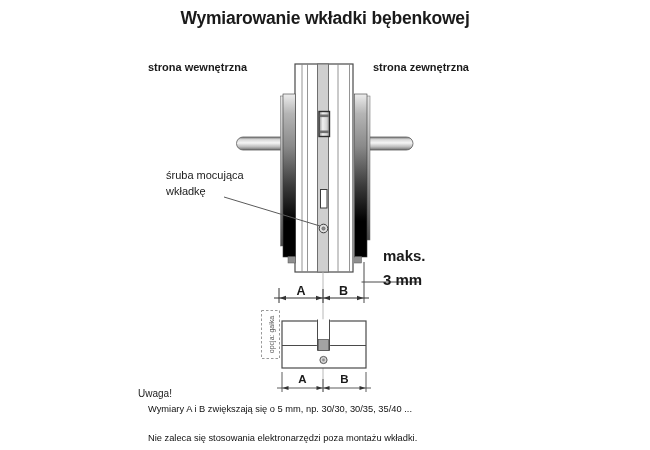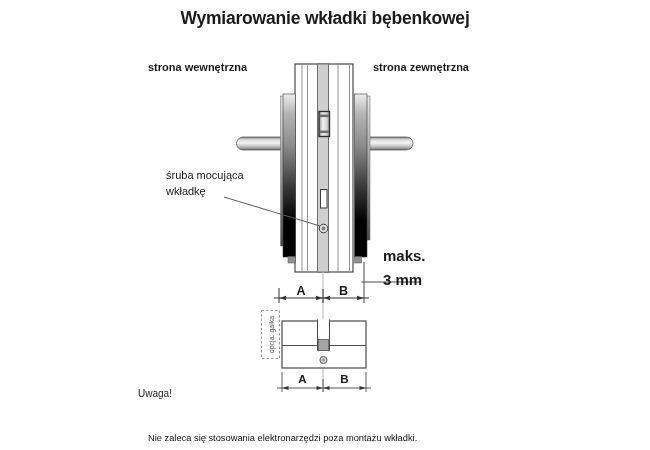--- a/index.html
+++ b/index.html
@@ -152,15 +152,16 @@
 3 mm</div>
 
   <div class="dim dimA-main">A</div>
   <div class="dim dimB-main">B</div>
 
   <div class="txt galka">opcja: gałka</div>
   <div class="dim dimA-small">A</div>
   <div class="dim dimB-small">B</div>
 
   <div class="txt note-head">Uwaga!</div>
+  <div class="note-line nl1">Wymiary A i B zwiększają się o 5 mm, np. 30/30, 30/35, 35/40 ...</div>
   <div class="note-line nl3">Nie zaleca się stosowania elektronarzędzi poza montażu wkładki.</div>
 
 </div>
 
 </body></html>

